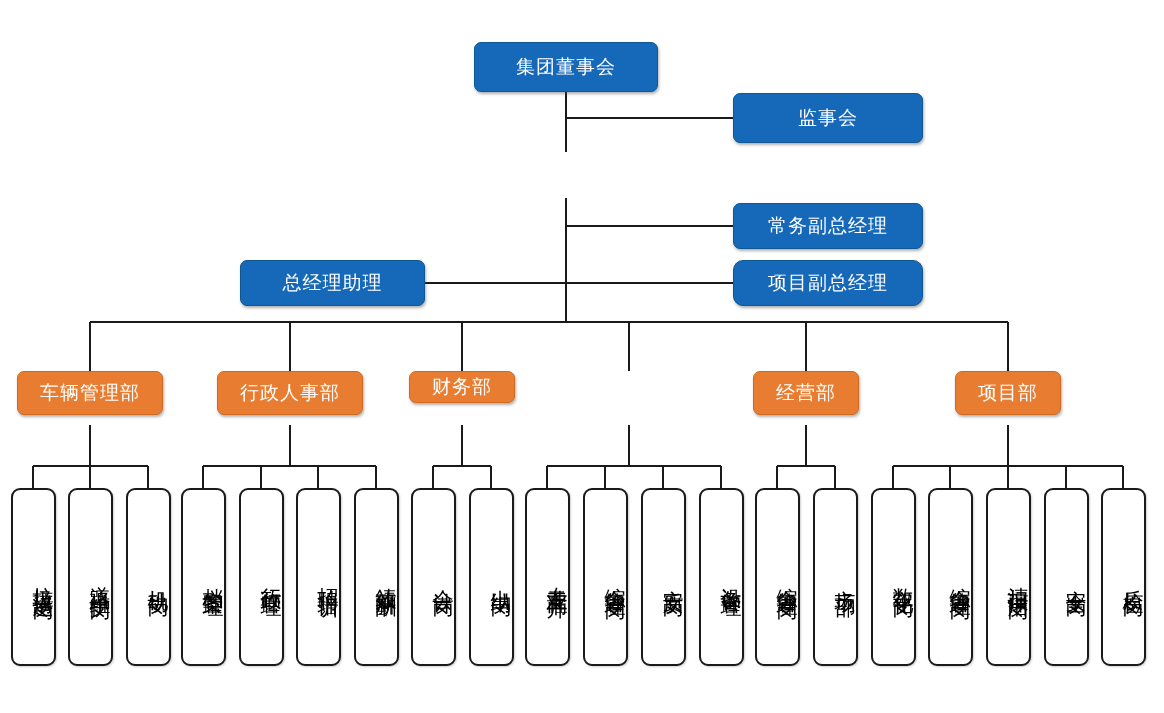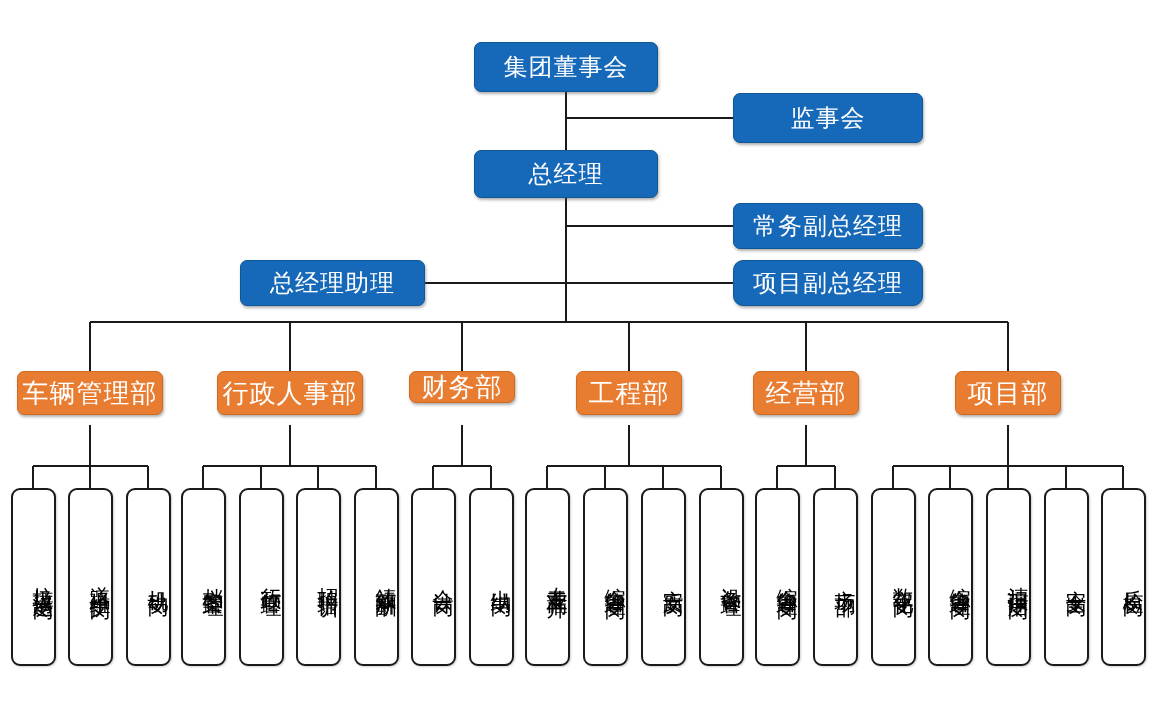--- a/index.html
+++ b/index.html
@@ -16,29 +16,29 @@
     box-sizing:border-box;
     display:flex;align-items:center;justify-content:center;
     border-radius:7px;
     z-index:3;
   }
   .node.blue{
     background:#1668b8;
     color:#ffffff;
     border:1px solid #0f5795;
     box-shadow:1px 2px 3px rgba(80,80,80,.45);
-    font-size:24px;
+    font-size:19px;
     letter-spacing:1px;
   }
   .node.orange{
     background:#e87d31;
     color:#ffffff;
     border:1px solid #d06a20;
     box-shadow:1px 2px 3px rgba(80,80,80,.45);
-    font-size:26px;
+    font-size:19px;
     letter-spacing:1px;
   }
   .node.leaf{
     background:#ffffff;
     color:#000000;
     border:2px solid #1a1a1a;
     border-radius:9px;
     box-shadow:1px 1px 2px rgba(120,120,120,.35);
     font-size:21px;
     writing-mode:vertical-rl;
@@ -117,35 +117,33 @@
       <line x1="1008" y1="466" x2="1008" y2="488"></line>
       <line x1="1066" y1="466" x2="1066" y2="488"></line>
       <line x1="1123" y1="466" x2="1123" y2="488"></line>
     </g>
   </svg>
 
   <div class="node blue" style="left:474px;top:42px;width:184px;height:50px;">集团董事会</div>
 
   <div class="node blue" style="left:733px;top:93px;width:190px;height:50px;">监事会</div>
 
-  <div class="node blue" style="left:474px;top:150px;width:184px;height:48px;">总经理</div>
 
   <div class="node blue" style="left:733px;top:203px;width:190px;height:46px;text-align:right;">常务副总经理</div>
 
   <div class="node blue" style="left:733px;top:260px;width:190px;height:46px;border-radius:10px;">项目副总经理</div>
 
   <div class="node blue" style="left:240px;top:260px;width:185px;height:46px;">总经理助理</div>
 
   <div class="node orange" style="left:17px;top:371px;width:146px;height:44px;">车辆管理部</div>
 
   <div class="node orange" style="left:217px;top:371px;width:146px;height:44px;">行政人事部</div>
 
   <div class="node orange" style="left:409px;top:371px;width:106px;height:32px;">财务部</div>
 
-  <div class="node orange" style="left:576px;top:371px;width:106px;height:44px;">工程部</div>
 
   <div class="node orange" style="left:753px;top:371px;width:106px;height:44px;">经营部</div>
 
   <div class="node orange" style="left:955px;top:371px;width:106px;height:44px;">项目部</div>
 
   <div class="node leaf" style="left:11px;top:488px;width:45px;height:178px;">
     <span>垃圾清运岗</span>
   </div>
   <div class="node leaf" style="left:68px;top:488px;width:45px;height:178px;">
     <span>道路维护岗</span>

